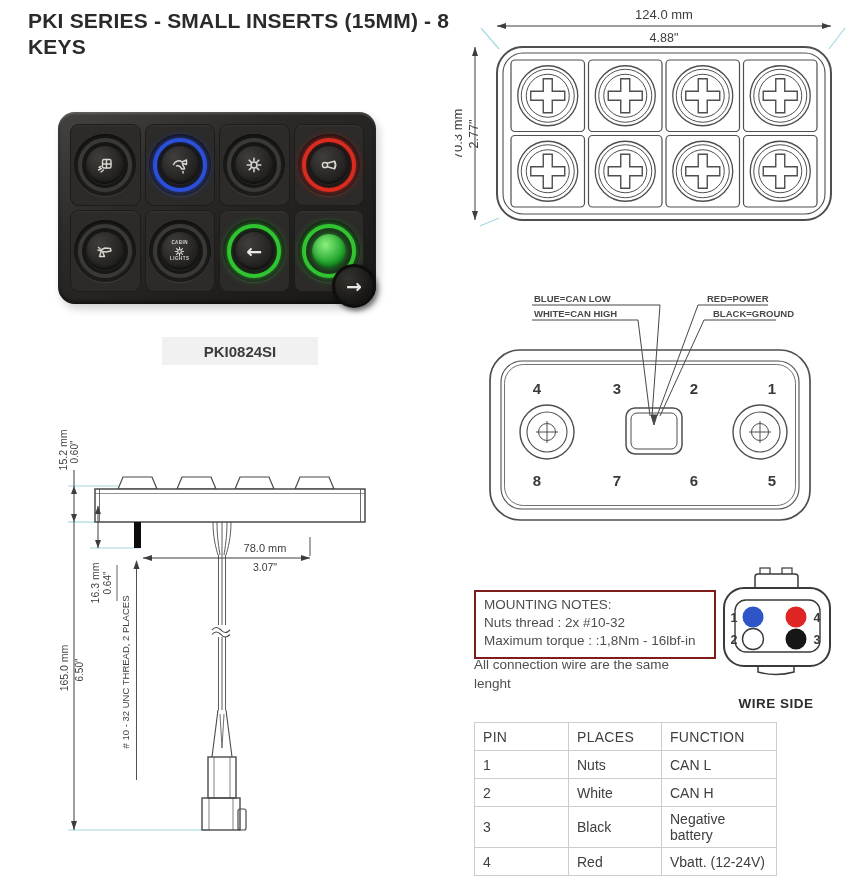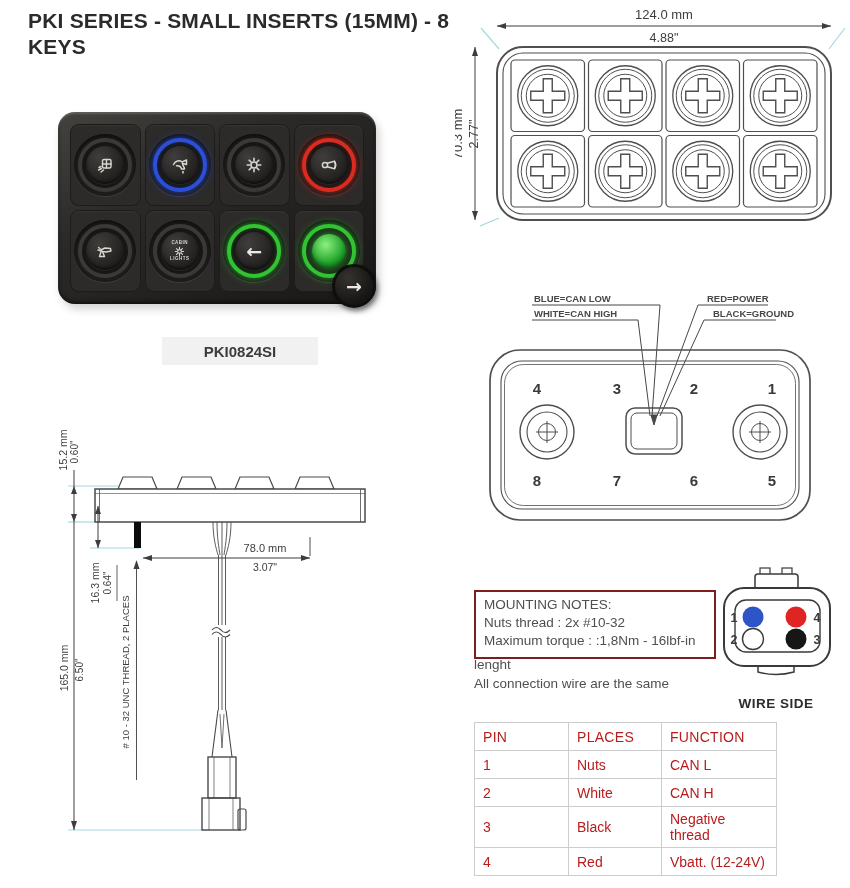--- a/index.html
+++ b/index.html
@@ -47,21 +47,21 @@
   .back-view{position:absolute;left:470px;top:288px;}
   .side-view{position:absolute;left:28px;top:418px;}
   .wire-view{position:absolute;left:700px;top:562px;}
 
   
   .mount-box{position:absolute;left:474px;top:590px;width:222px;border:2px solid #7f1d1d;
              padding:4px 8px 6px 8px;font-size:13.5px;line-height:1.35;color:#4f4f4f;}
   .wire-note{position:absolute;left:474px;top:656px;width:260px;font-size:13.5px;line-height:1.4;color:#4f4f4f;}
 
   
-  .pin-table{position:absolute;left:474px;top:722px;border-collapse:collapse;font-size:14px;color:#b91c1c;}
+  .pin-table{position:absolute;left:474px;top:722px;border-collapse:collapse;font-size:14px;color:#404040;}
   .pin-table th,.pin-table td{border:1.5px solid #cdcdcd;padding:4px 8px;height:19px;text-align:left;font-weight:400;}
   .pin-table th{letter-spacing:.3px;}
   .col-pin{width:94px;} .col-color{width:93px;} .col-func{width:115px;}
 
   svg text{font-family:"Liberation Sans","DejaVu Sans",sans-serif;}
   .dim{fill:#3d3d3d;} .lbl{fill:#474747;font-weight:700;} .num{fill:#3a3a3a;font-weight:700;}
 </style>
 </head>
 <body>
 
@@ -384,22 +384,22 @@
       <text class="dim" font-size="10.5" text-anchor="middle" x="237" y="153">3.07"</text>
     </g>
   </svg>
 
   <div class="mount-box">
     <div>MOUNTING NOTES:</div>
     <div>Nuts thread : 2x #10-32</div>
     <div>Maximum torque : :1,8Nm - 16lbf-in</div>
   </div>
   <div class="wire-note">
+    <div>All connection wire are the same</div>
     <div>lenght</div>
-    <div>All connection wire are the same</div>
   </div>
 
   <svg class="wire-view" width="150" height="152" viewBox="0 0 150 152">
     <g fill="#ffffff" stroke="#3a3a3a">
       <rect x="60" y="6" width="10" height="9" stroke-width="1.2"></rect>
       <rect x="82" y="6" width="10" height="9" stroke-width="1.2"></rect>
       <rect x="55" y="12" width="43" height="17" rx="3" stroke-width="1.5"></rect>
       <rect x="24" y="26" width="106" height="78" rx="20" stroke-width="2"></rect>
       <rect x="35" y="38" width="85" height="52" rx="11" stroke-width="1.4"></rect>
       <path d="M58 104 L58 110 Q76 115 94 110 L94 104" fill="none" stroke-width="1.5"></path>
@@ -439,21 +439,21 @@
           <td>CAN L</td>
         </tr>
         <tr>
           <td>2</td>
           <td>White</td>
           <td>CAN H</td>
         </tr>
         <tr>
           <td>3</td>
           <td>Black</td>
-          <td>Negative thread</td>
+          <td>Negative battery</td>
         </tr>
         <tr>
           <td>4</td>
           <td>Red</td>
           <td>Vbatt. (12-24V)</td>
         </tr>
       </tbody>
   </table>
 
 </div>

